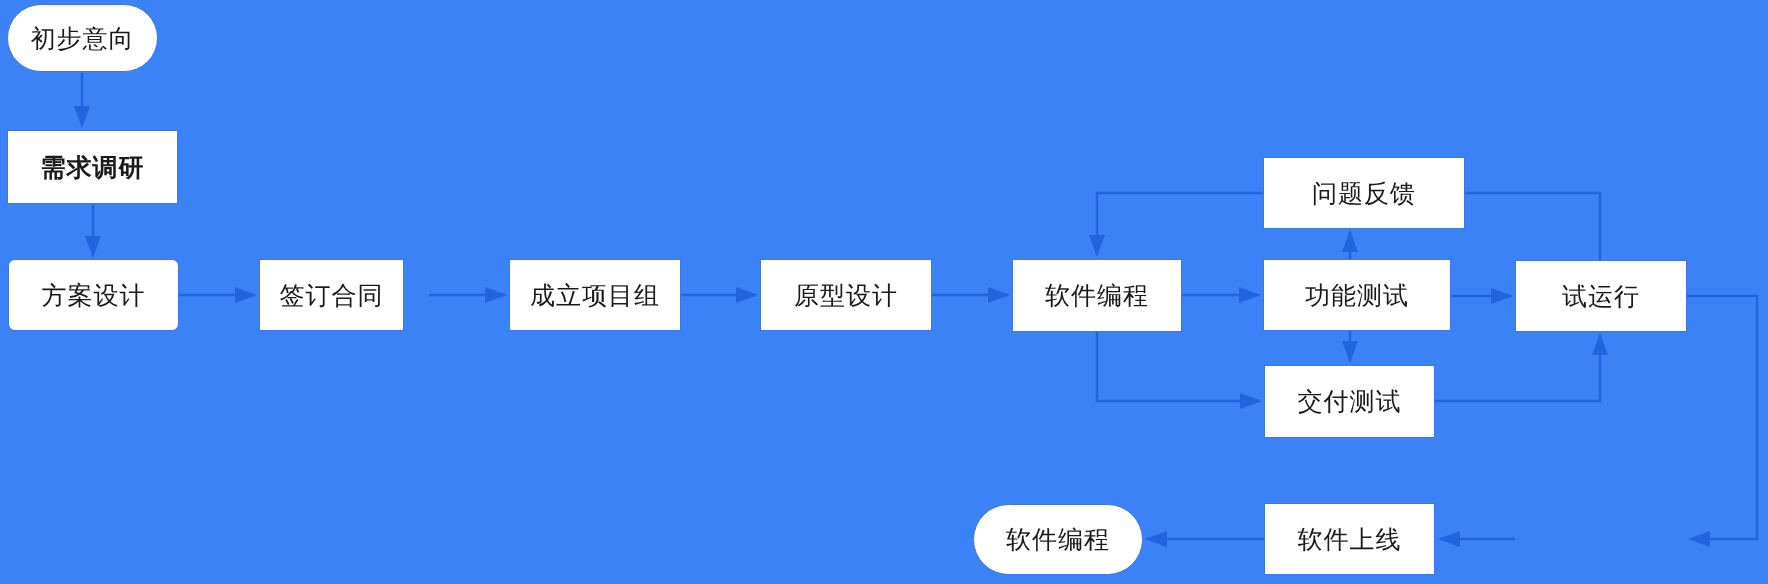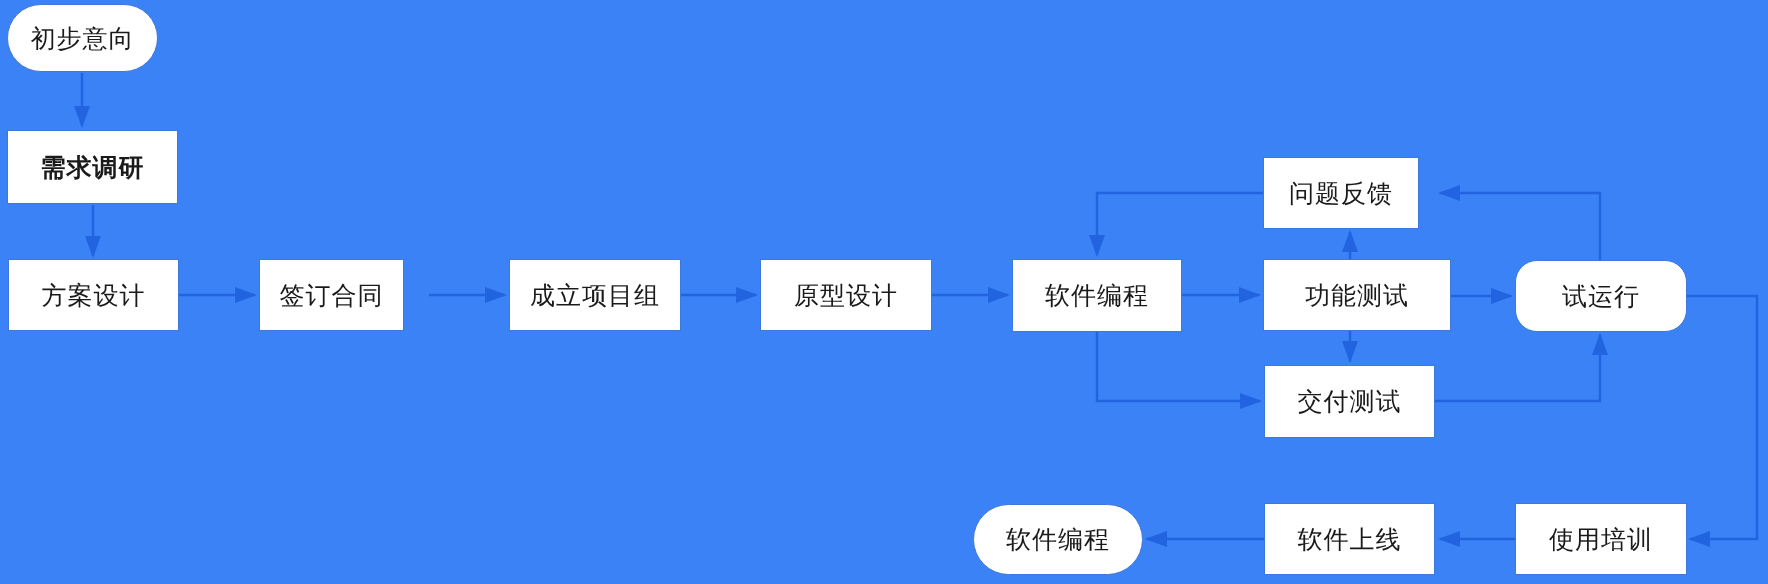--- a/index.html
+++ b/index.html
@@ -73,37 +73,36 @@
     <polyline points="1435,401 1600,401 1600,335" marker-end="url(#arrow)"></polyline>
     <polyline points="1687,296 1757,296 1757,539 1690,539" marker-end="url(#arrow)"></polyline>
     <polyline points="1515,539 1440,539" marker-end="url(#arrow)"></polyline>
     <polyline points="1264,539 1147,539" marker-end="url(#arrow)"></polyline>
   </svg>
 
   <div class="node stadium" style="left:7px;   top:4px;   width:151px; height:68px;">初步意向</div>
 
   <div class="node" style="left:7px;   top:130px; width:171px; height:74px;font-weight:bold;">需求调研</div>
 
-  <div class="node" style="left:8px;   top:259px; width:171px; height:72px;">方案设计</div>
+  <div class="node" style="left:8px;   top:259px; width:171px; height:72px;border-radius:7px;">方案设计</div>
 
   <div class="node" style="left:259px; top:259px; width:145px; height:72px;">签订合同</div>
 
   <div class="node" style="left:509px; top:259px; width:172px; height:72px;">成立项目组</div>
 
   <div class="node" style="left:760px; top:259px; width:172px; height:72px;">原型设计</div>
 
   <div class="node" style="left:1012px;top:259px; width:170px; height:73px;">软件编程</div>
 
   <div class="node" style="left:1263px;top:259px; width:188px; height:72px;">功能测试</div>
 
-  <div class="node" style="left:1263px;top:157px; width:156px; height:72px;text-align:center;">问题反馈</div>
+  <div class="node" style="left:1263px;top:157px; width:202px; height:72px;text-align:center;">问题反馈</div>
 
-  <div class="node" style="left:1515px;top:260px; width:172px; height:72px;border-radius:22px;">试运行</div>
+  <div class="node" style="left:1515px;top:260px; width:172px; height:72px;">试运行</div>
 
   <div class="node" style="left:1264px;top:365px; width:171px; height:73px;">交付测试</div>
 
-  <div class="node" style="left:1515px;top:503px; width:172px; height:72px;">使用培训</div>
 
   <div class="node" style="left:1264px;top:503px; width:171px; height:72px;">软件上线</div>
 
   <div class="node stadium" style="left:973px; top:504px; width:170px; height:71px;">软件编程</div>
 
 </div>
 
 </body></html>

